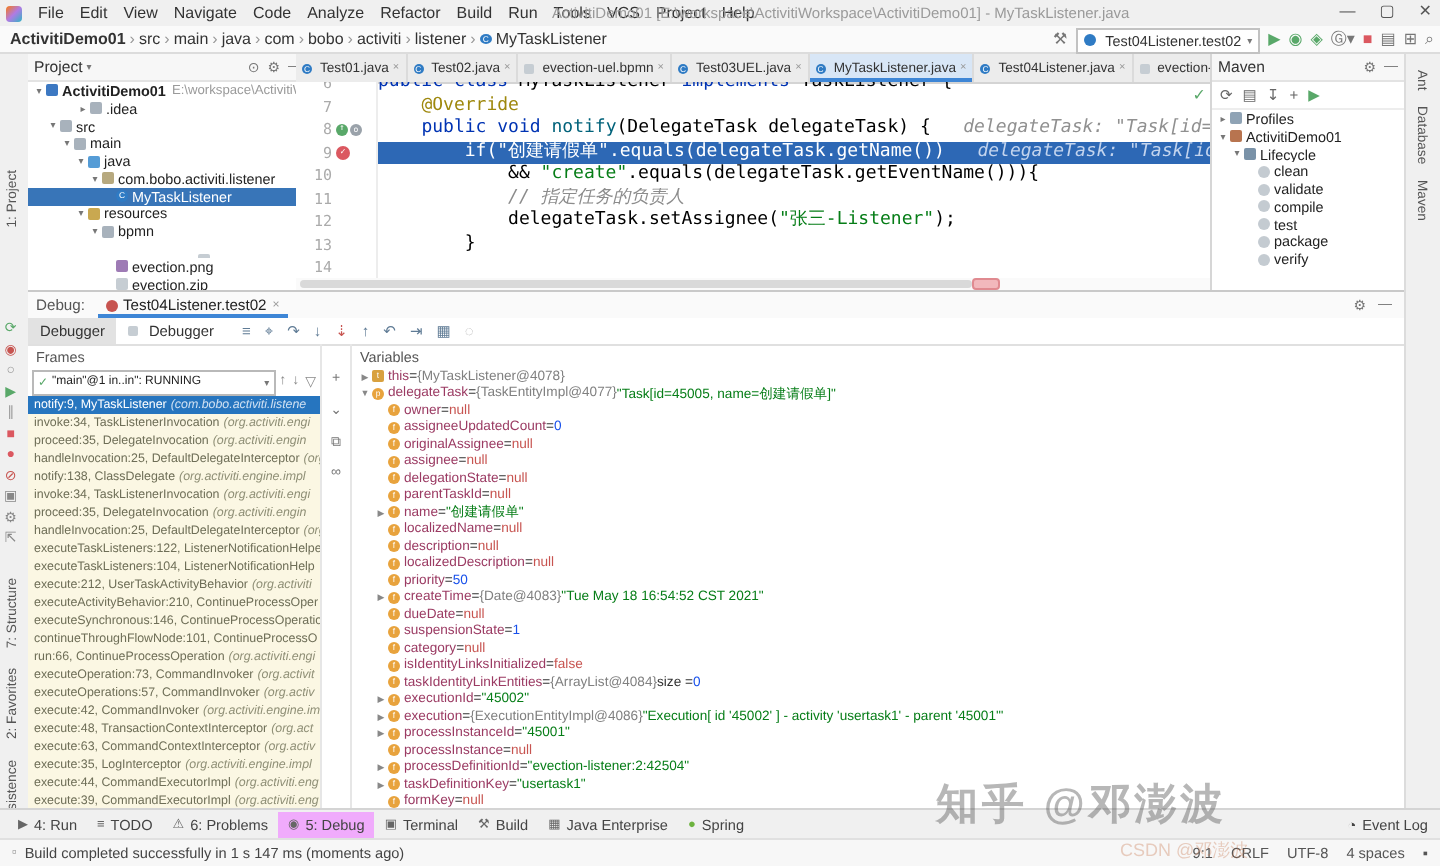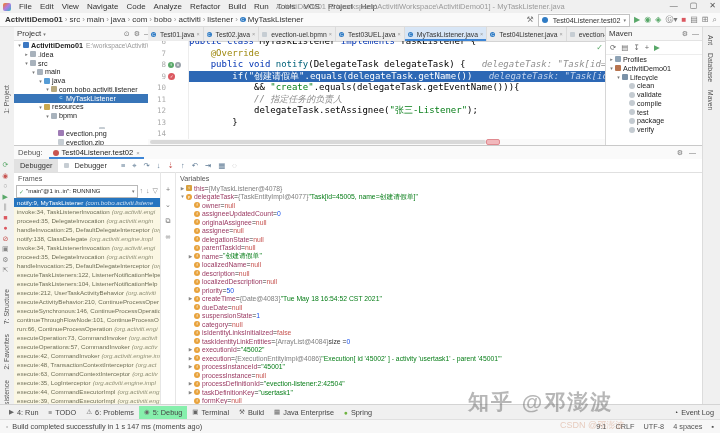--- a/index.html
+++ b/index.html
@@ -134,21 +134,21 @@
   .veq{color:#333;}
   .vref{color:#808080;}
   .vstr{color:#067D17;}
   .vnum{color:#1750EB;}
   .vkw{color:#C75450;}
   .vextra{color:#333;}
   
   .twbar{left:0;top:404px;width:720px;height:15px;background:#F0F0F0;border-top:1px solid #D4D4D4;
          display:flex;align-items:center;font-size:7.3px;color:#444;padding:0 4px;box-sizing:border-box;}
   .twb{display:flex;align-items:center;gap:3px;padding:0 5px;height:13px;}
-  .twb.active{background:#86efac;}
+  .twb.active{background:#f0abfc;}
   .twb .g{font-size:6.5px;color:#666;}
   .eventlog{margin-left:auto;display:flex;align-items:center;gap:3px;padding-right:2px;}
   .statusbar{left:0;top:419px;width:720px;height:14px;background:#F7F7F7;border-top:1px solid #E0E0E0;
              display:flex;align-items:center;font-size:7.3px;color:#444;padding:0 6px;box-sizing:border-box;}
   .stright{margin-left:auto;display:flex;align-items:center;gap:9px;color:#555;}
   .stsq{color:#888;font-size:6.5px;margin-right:4px;}
   
   .wm1{left:468px;top:388px;font-size:21px;font-weight:bold;color:rgba(95,95,95,0.45);
        letter-spacing:2px;white-space:nowrap;pointer-events:none;}
   .wm2{left:560px;top:419px;font-size:9px;color:rgba(200,120,80,0.35);white-space:nowrap;pointer-events:none;}
@@ -258,21 +258,21 @@
           <span class="hic">—</span>
         </span>
     </div>
     <div class="tree">
         <div class="trow" style="padding-left: 2px;">
           <span class="texp">▾</span>
           <span class="ic ic-project"></span>
           <span style="font-weight: bold;">ActivitiDemo01</span>
           <span class="tsuf">E:\workspace\ActivitiWorksp</span>
         </div>
-        <div class="trow" style="padding-left: 9px;">
+        <div class="trow" style="padding-left: 24px;">
           <span class="texp">▸</span>
           <span class="ic ic-folder"></span>
           <span>.idea</span>
         </div>
         <div class="trow" style="padding-left: 9px;">
           <span class="texp">▾</span>
           <span class="ic ic-folder"></span>
           <span>src</span>
         </div>
         <div class="trow" style="padding-left: 16px;">

